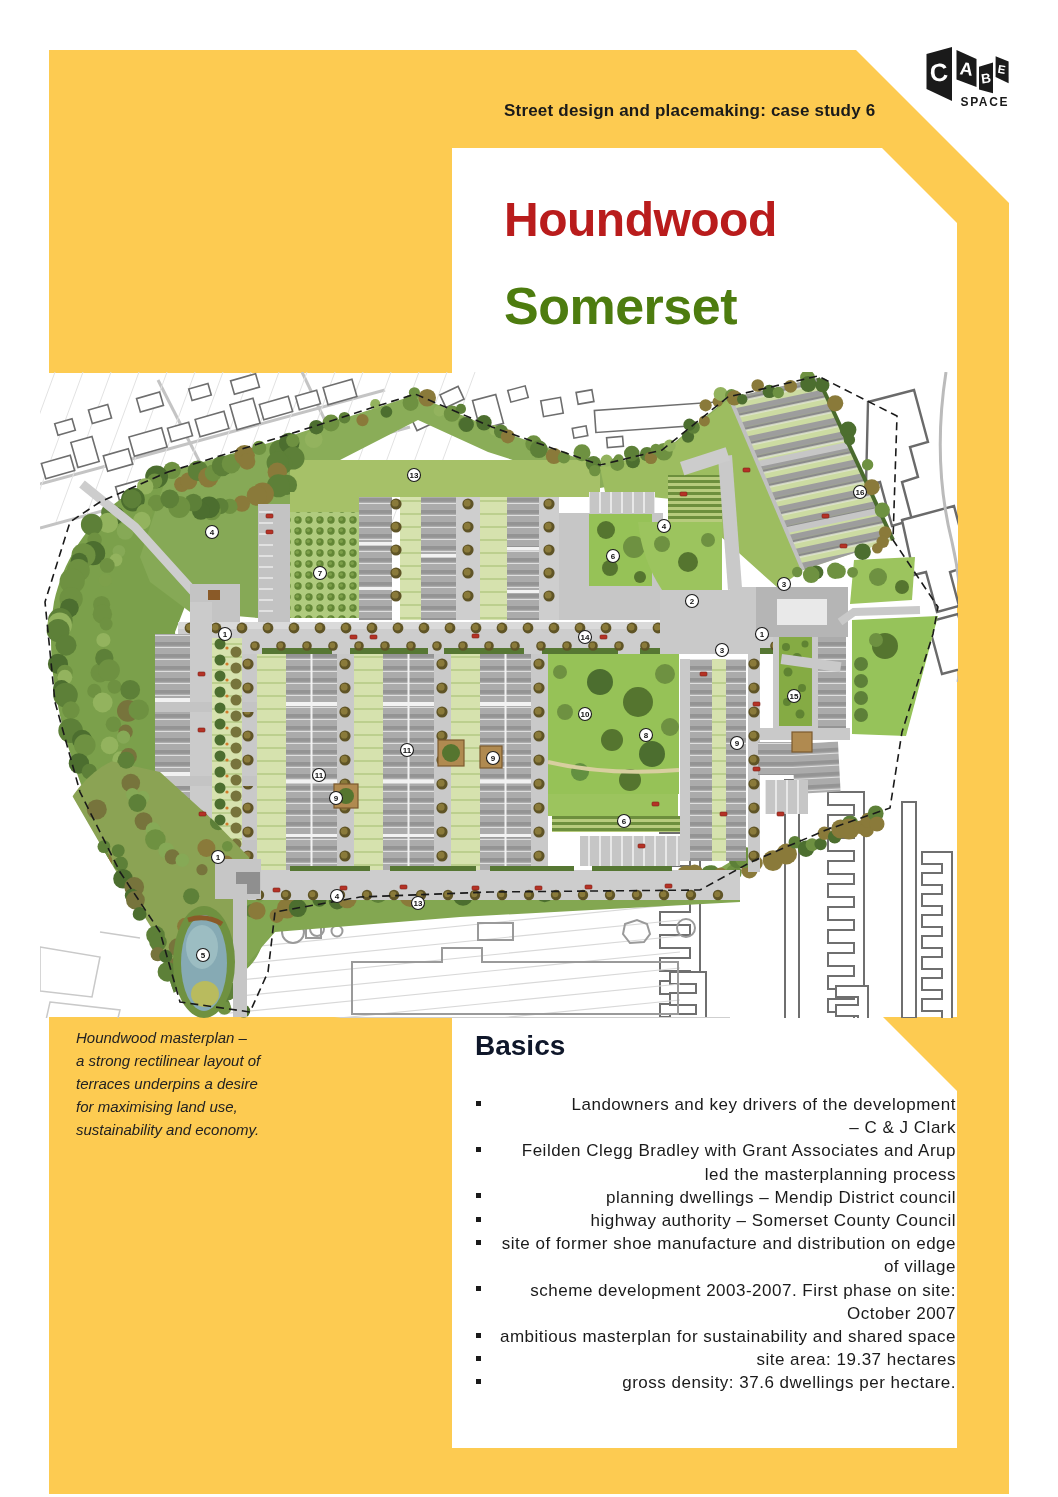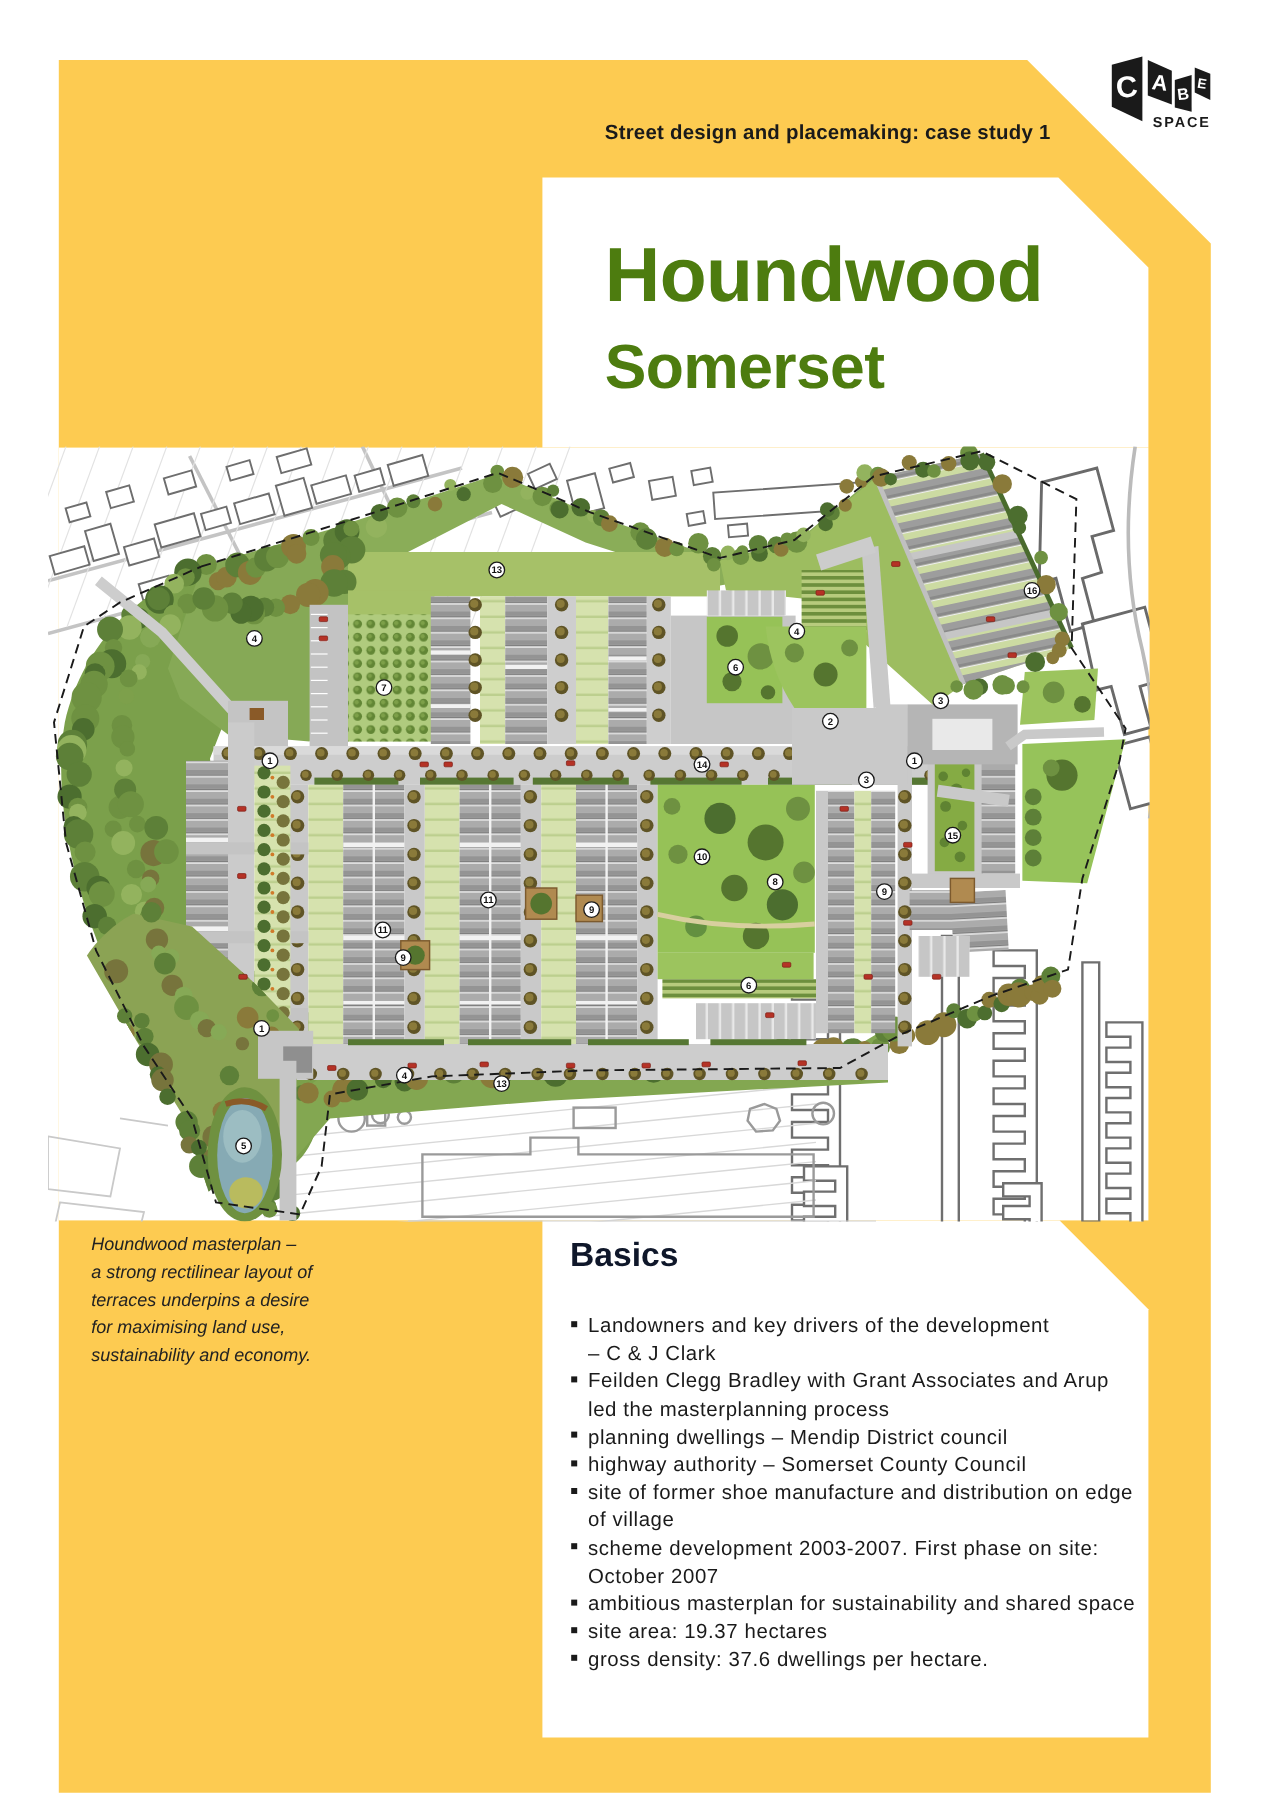--- a/index.html
+++ b/index.html
@@ -1,43 +1,43 @@
 <!DOCTYPE html>
 <html><head><meta charset="utf-8"><style>
 html,body{margin:0;padding:0;background:#ffffff;}
 #page{position:relative;width:1058px;height:1497px;overflow:hidden;background:#ffffff;
   font-family:"Liberation Sans", sans-serif;}
 .strap{position:absolute;left:504px;top:101px;font-size:17px;font-weight:bold;color:#1a1a1a;
   letter-spacing:0.2px;}
-.h1{position:absolute;left:504px;top:192px;font-size:64px;font-weight:bold;color:#4d7c0f;
+.h1{position:absolute;left:504px;top:192px;font-size:48px;font-weight:bold;color:#b91c1c;
   letter-spacing:-0.5px;}
 .h2{position:absolute;left:504px;top:276px;font-size:52px;font-weight:bold;color:#4d7c0f;
   letter-spacing:-0.5px;}
 .caption{position:absolute;left:76px;top:1026px;font-size:15px;font-style:italic;color:#222;
   line-height:23px;width:260px;}
 .basics{position:absolute;left:475px;top:1030px;font-size:28px;font-weight:bold;color:#0f172a;}
 .list{position:absolute;left:476px;top:1093px;width:480px;font-size:17px;line-height:23.2px;color:#1a1a1a;
-  letter-spacing:0.5px;}
+  letter-spacing:0.5px;text-align:right;}
 .li{position:relative;padding-left:14px;}
 .sq{position:absolute;left:0;top:7.5px;width:5px;height:5px;background:#1a1a1a;}
 </style></head>
 <body>
 <div id="page">
 
 <svg style="position:absolute;left:0;top:0" width="1058" height="1497" viewBox="0 0 1058 1497">
 <path fill="#FDCB51" d="M49,50 H856 L1009,203 V1494 H49 Z"></path>
 
 <path fill="#ffffff" d="M452,148 H882 L957,223 V373 H452 Z"></path>
 
 <rect fill="#ffffff" x="49" y="373" width="908" height="644"></rect>
 
 <path fill="#ffffff" d="M452,1017 H883 L957,1091 V1448 H452 Z"></path>
 </svg>
 
-<div class="strap">Street design and placemaking: case study 1</div>
+<div class="strap">Street design and placemaking: case study 6</div>
 
 <svg style="position:absolute;left:920px;top:40px" width="95" height="70" viewBox="0 0 95 70">
       <polygon points="6.5,14 32,7 32,61 6.5,49" fill="#1a1a1a"></polygon>
       <text x="19" y="41" font-size="25" font-weight="bold" fill="#fff" text-anchor="middle" font-family="Liberation Sans, sans-serif" transform="rotate(-6 19 34)">C</text>
       <polygon points="36.5,10 56.5,19 56.5,47 36.5,39.5" fill="#1a1a1a"></polygon>
       <text x="46.5" y="35" font-size="18" font-weight="bold" fill="#fff" text-anchor="middle" font-family="Liberation Sans, sans-serif" transform="rotate(7 46.5 29)">A</text>
       <polygon points="59,26.7 73,22.6 73,53.2 59,49.6" fill="#1a1a1a"></polygon>
       <text x="66" y="43" font-size="13.5" font-weight="bold" fill="#fff" text-anchor="middle" font-family="Liberation Sans, sans-serif" transform="rotate(-7 66 38)">B</text>
       <polygon points="75.6,16.3 88.6,21.5 88.6,43.3 75.6,37.1" fill="#1a1a1a"></polygon>
       <text x="82" y="33.5" font-size="11.5" font-weight="bold" fill="#fff" text-anchor="middle" font-family="Liberation Sans, sans-serif" transform="rotate(9 82 28)">E</text>

